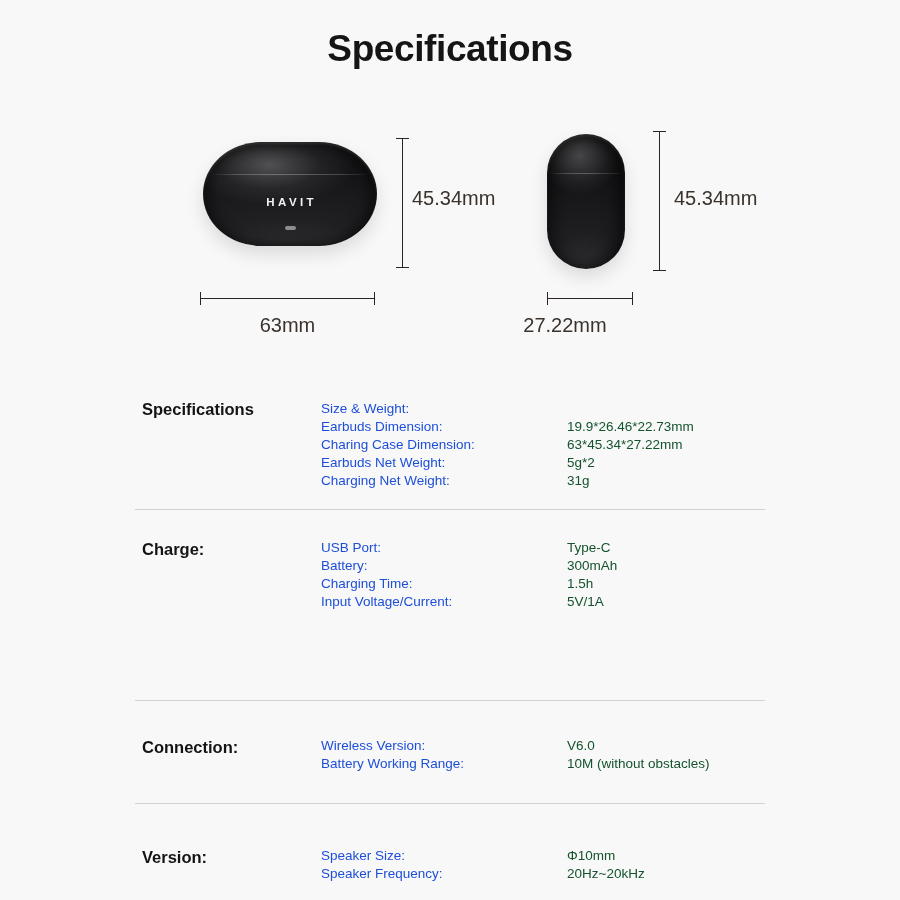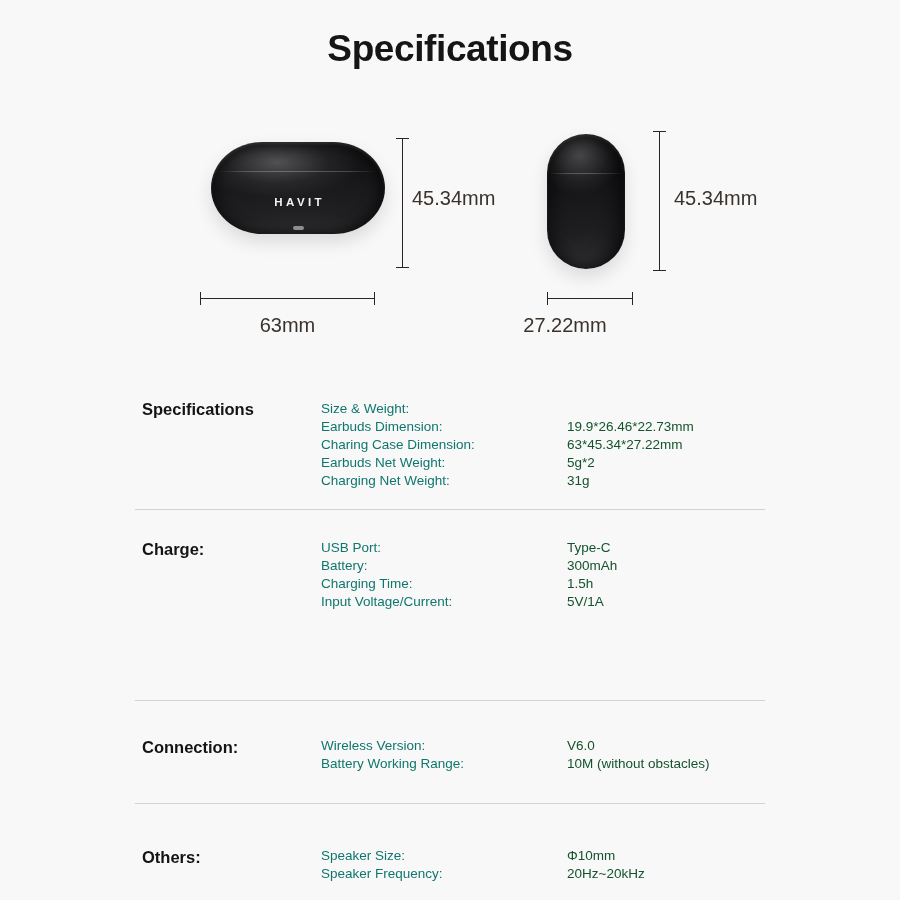--- a/index.html
+++ b/index.html
@@ -36,24 +36,24 @@
   
   .gallery { position: absolute; top: 120px; left: 0; width: 900px; height: 225px; }
 
   .product-view { position: absolute; }
   .view-front { left: 185px; top: 0; width: 230px; height: 225px; }
   .view-side  { left: 525px; top: 0; width: 245px; height: 225px; }
 
   
   .case-front {
     position: absolute;
-    left: 26px;
+    left: 18px;
     top: 22px;
     width: 174px;
-    height: 92px;
+    height: 104px;
     border-radius: 58px / 52px;
     background:
       radial-gradient(ellipse 70% 55% at 38% 22%, rgba(255,255,255,0.26) 0%, rgba(255,255,255,0.06) 42%, rgba(255,255,255,0) 70%),
       radial-gradient(ellipse 120% 100% at 50% 120%, #3a3a3c 0%, #202023 45%, #141416 100%),
       linear-gradient(180deg, #2e2e31 0%, #141416 100%);
     box-shadow:
       inset 0 2px 3px rgba(255,255,255,0.12),
       inset -6px 0 14px rgba(0,0,0,0.55),
       inset 6px 0 12px rgba(0,0,0,0.35),
       0 8px 18px rgba(0,0,0,0.12);
@@ -182,21 +182,21 @@
   .spec-row {
     position: relative;
     height: 18px;
     line-height: 18px;
   }
   .spec-key {
     position: absolute;
     left: 0;
     top: 0;
     font-size: 13.5px;
-    color: #0f766e;
+    color: #1d4ed8;
     white-space: nowrap;
   }
   .spec-val {
     position: absolute;
     left: 246px;
     top: 0;
     font-size: 13.5px;
     color: #14532d;
     white-space: nowrap;
   }
@@ -322,21 +322,21 @@
       <div class="spec-row">
         <span class="spec-key">Battery Working Range:</span>
         <span class="spec-val">10M (without obstacles)</span>
       </div>
     </div>
   </div>
 
   <div class="divider" style="top:803px;"></div>
 
   <div class="spec-table" style="top:847px;">
-    <div class="section-title" style="top:1px;">Others:</div>
+    <div class="section-title" style="top:1px;">Version:</div>
     <div class="rows">
       <div class="spec-row">
         <span class="spec-key">Speaker Size:</span>
         <span class="spec-val">Φ10mm</span>
       </div>
       <div class="spec-row">
         <span class="spec-key">Speaker Frequency:</span>
         <span class="spec-val">20Hz~20kHz</span>
       </div>
     </div>

